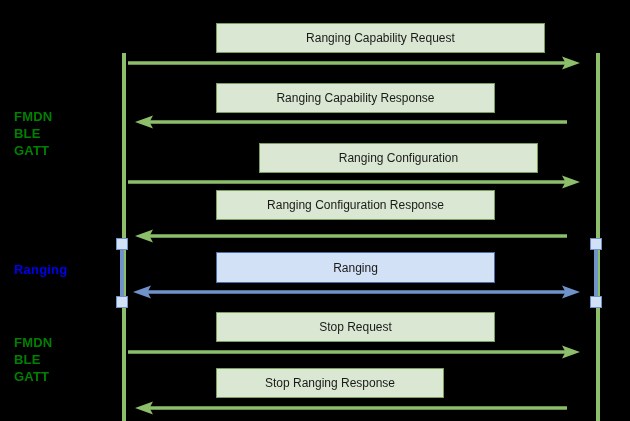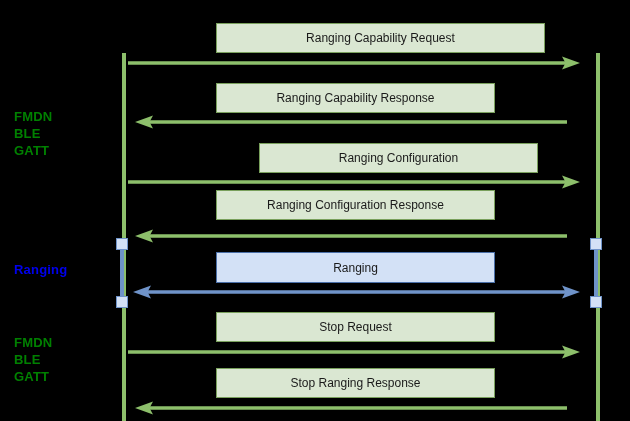--- a/index.html
+++ b/index.html
@@ -140,21 +140,21 @@
   </div>
 
   <div class="msg-box green" style="left:216px; top:312px; width:279px; height:30px;">Stop Request</div>
   <div class="arrow" style="left:128px; top:345px; width:452px; height:14px;">
     <svg width="452" height="14" viewBox="0 0 452 14">
       <line x1="0" y1="7" x2="442" y2="7" stroke="#8dbf6b" stroke-width="3.4"></line>
       <path d="M452 7 L434 0.5 L437.5 7 L434 13.5 Z" fill="#8dbf6b"></path>
     </svg>
   </div>
 
-  <div class="msg-box green" style="left:216px; top:368px; width:279px; height:30px;">Stop Ranging Response</div>
+  <div class="msg-box green" style="left:216px; top:368px; width:228px; height:30px;">Stop Ranging Response</div>
   <div class="arrow" style="left:135px; top:401px; width:432px; height:14px;">
     <svg width="432" height="14" viewBox="0 0 432 14">
       <line x1="10" y1="7" x2="432" y2="7" stroke="#8dbf6b" stroke-width="3.4"></line>
       <path d="M0 7 L18 0.5 L14.5 7 L18 13.5 Z" fill="#8dbf6b"></path>
     </svg>
   </div>
 
 </div>
 
 </body></html>

